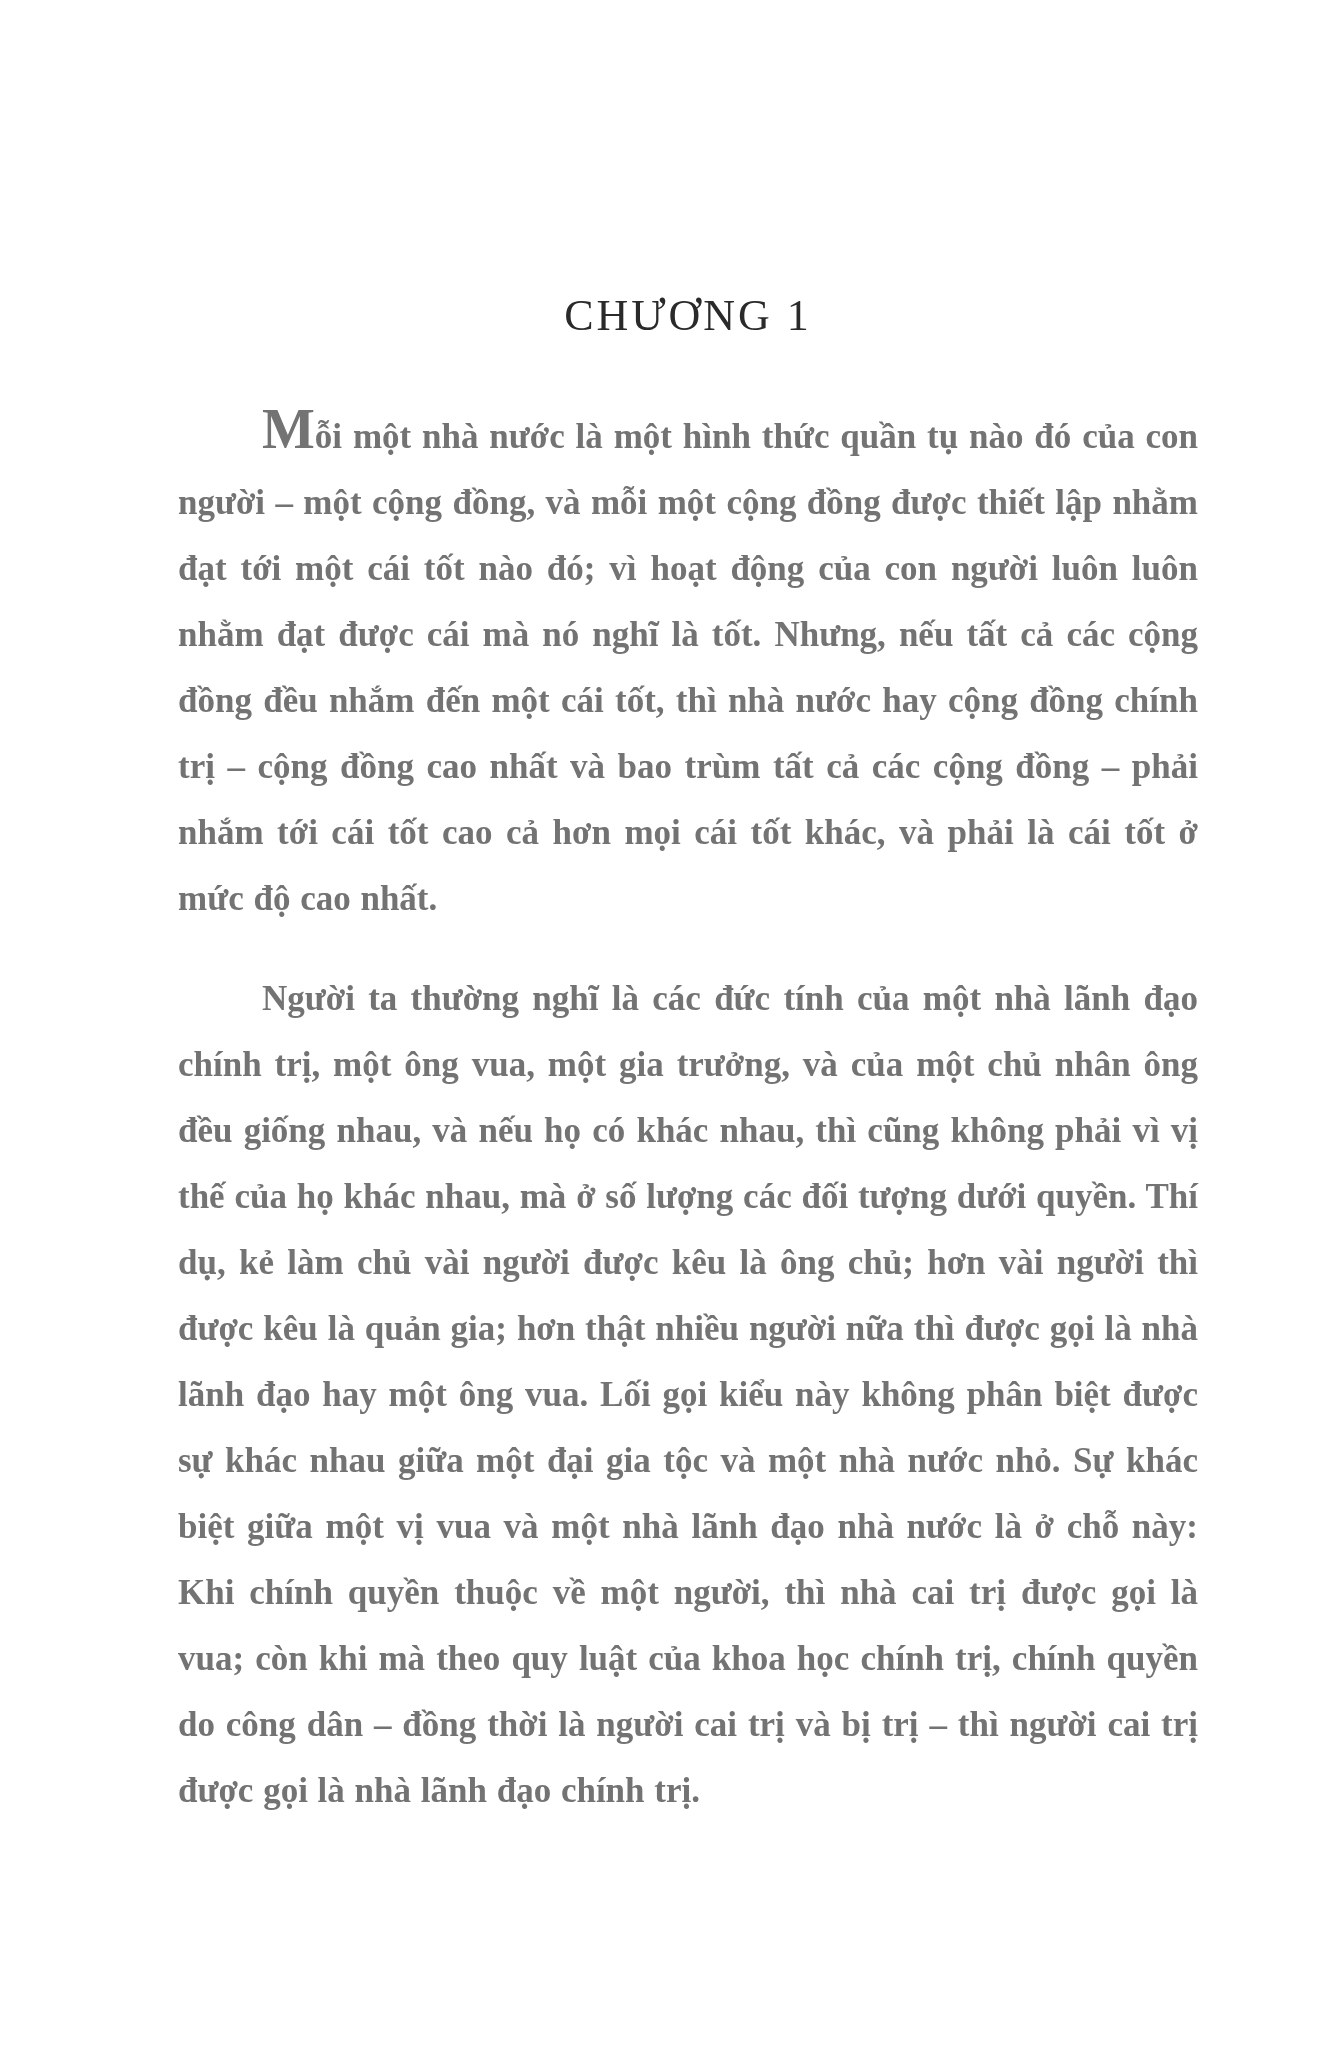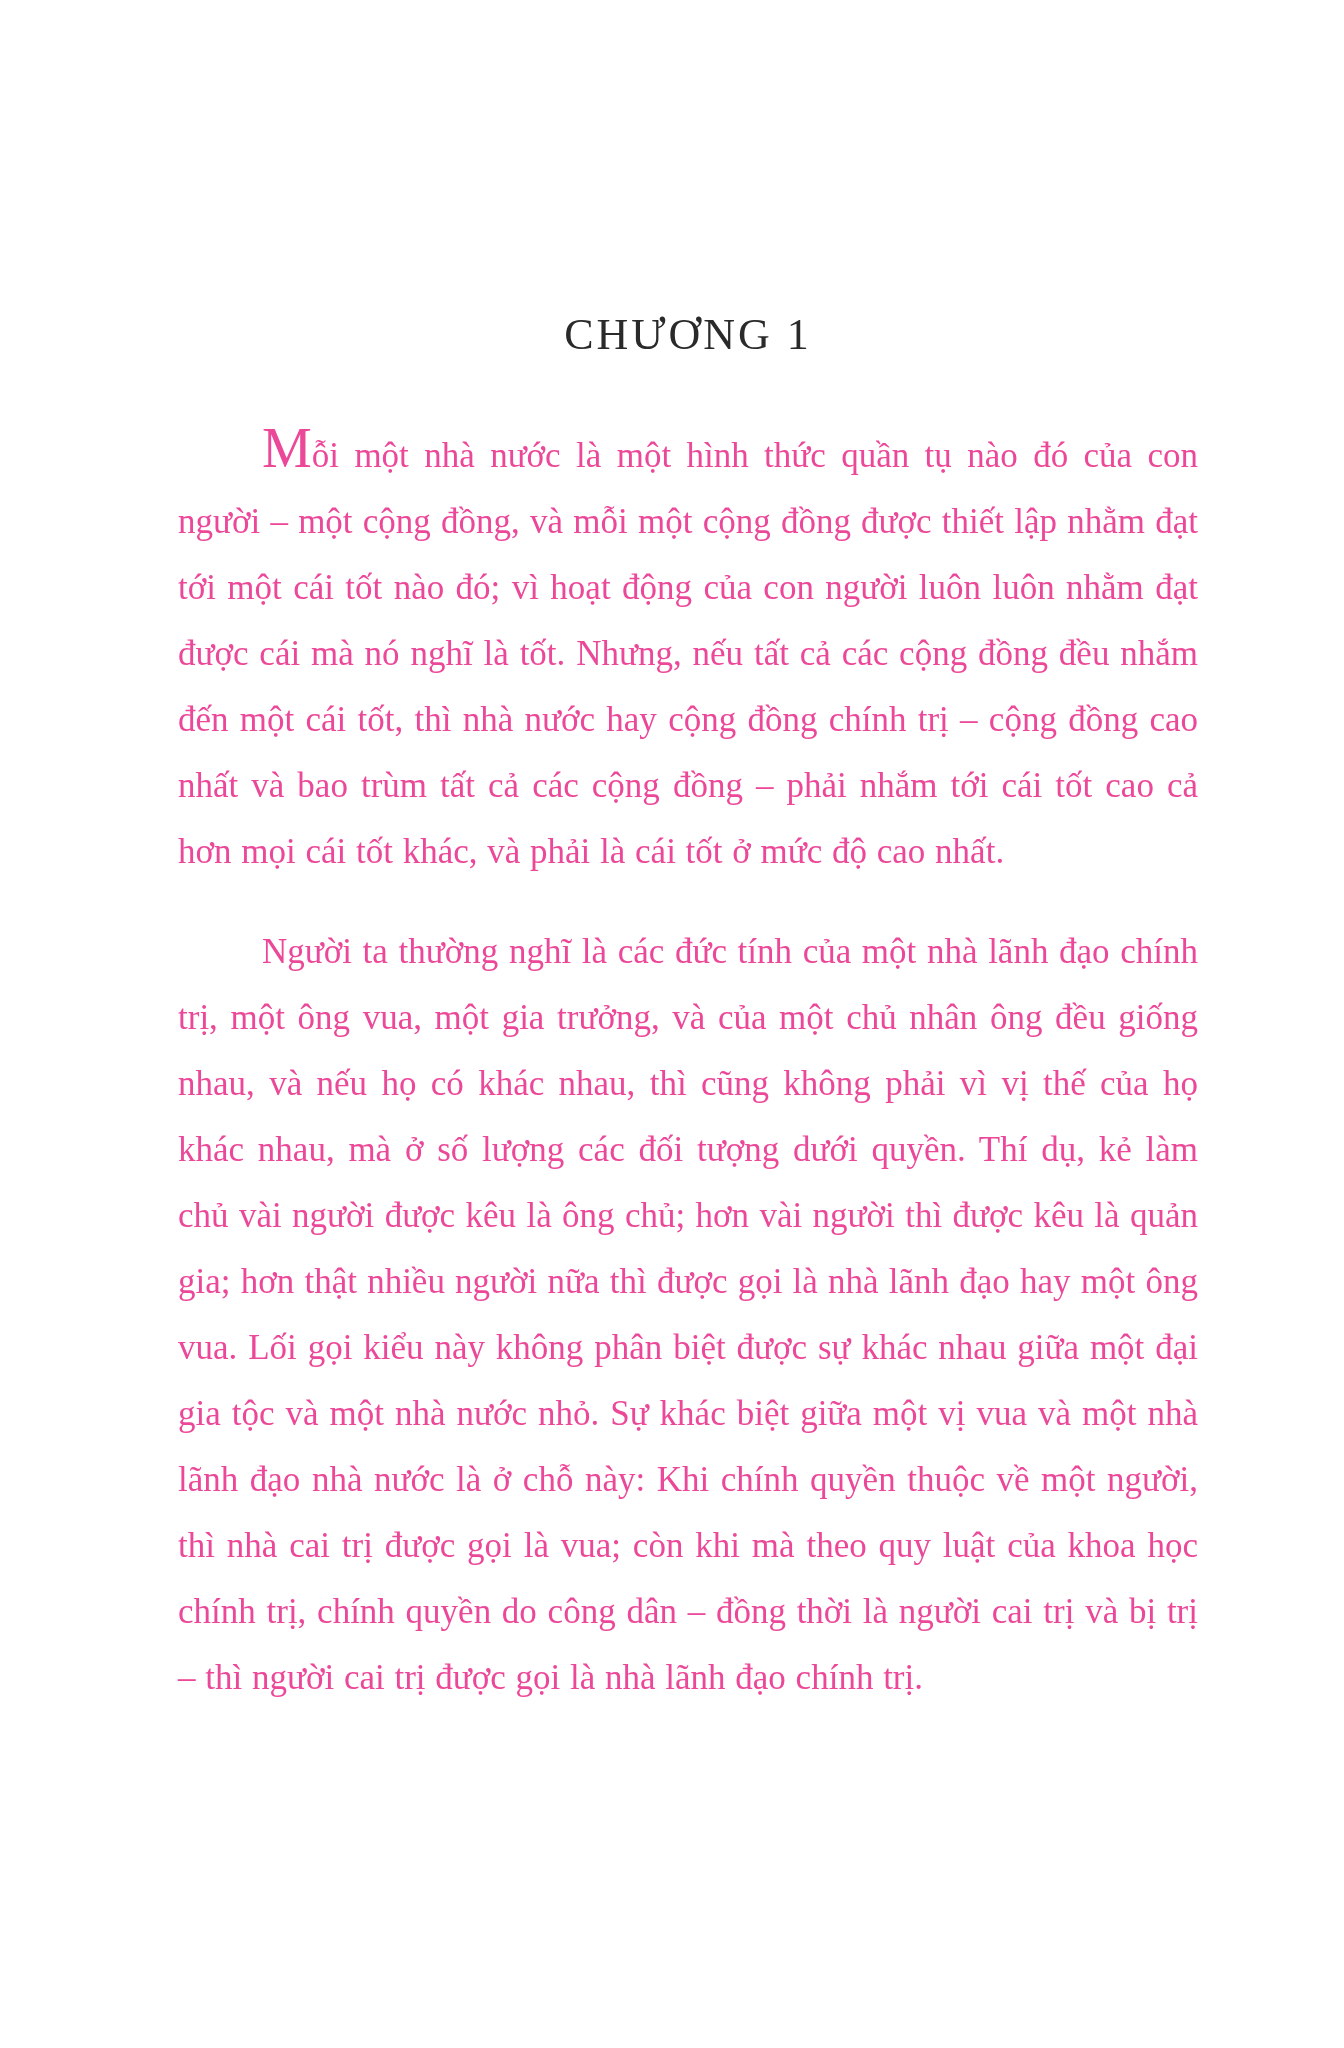--- a/index.html
+++ b/index.html
@@ -16,40 +16,41 @@
     .page {
       position: relative;
       width: 1344px;
       height: 2048px;
       background: #ffffff;
       overflow: hidden;
     }
     .content {
       position: absolute;
       left: 178px;
-      top: 309px;
+      top: 290px;
       width: 1020px;
     }
     .chapter-title {
       margin: 0 0 62px 0;
       text-align: center;
       font-size: 44px;
       font-weight: normal;
       letter-spacing: 3px;
       color: #2a2a2a;
       line-height: 52px;
     }
     .para {
       margin: 4px 0 34px 0;
       font-size: 35px;
       line-height: 66px;
       text-align: justify;
       text-indent: 84px;
-      color: #ec4899;
+      color: #737373;
       word-spacing: 1px;
+      font-weight: bold;
     }
     .para:last-child {
       margin-bottom: 0;
     }
     .drop-cap {
       font-size: 56px;
       line-height: 0;
     }
   </style>
 </head>

